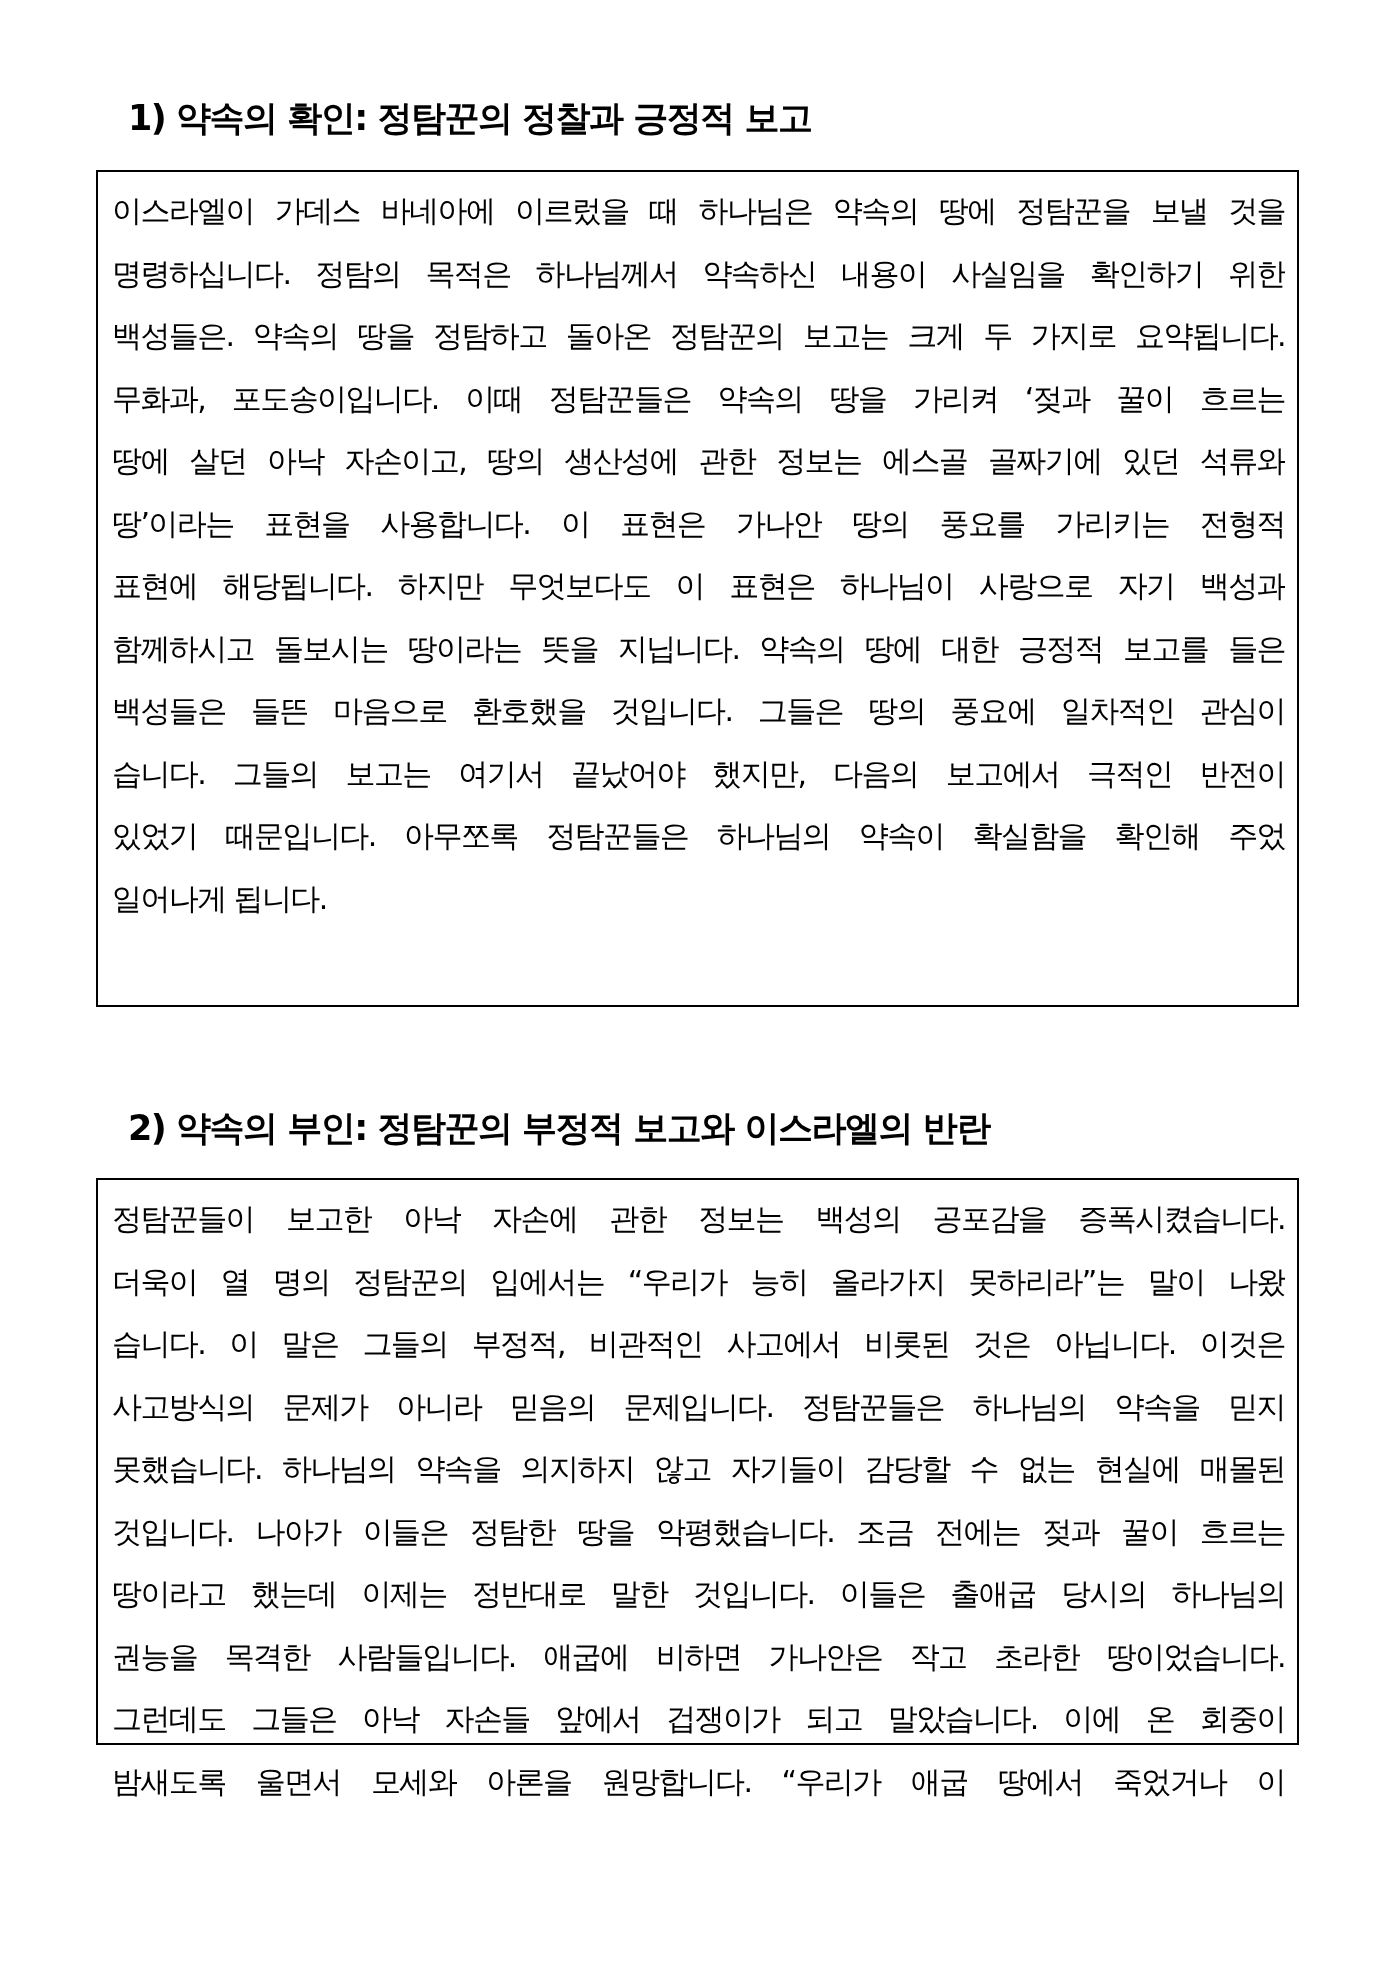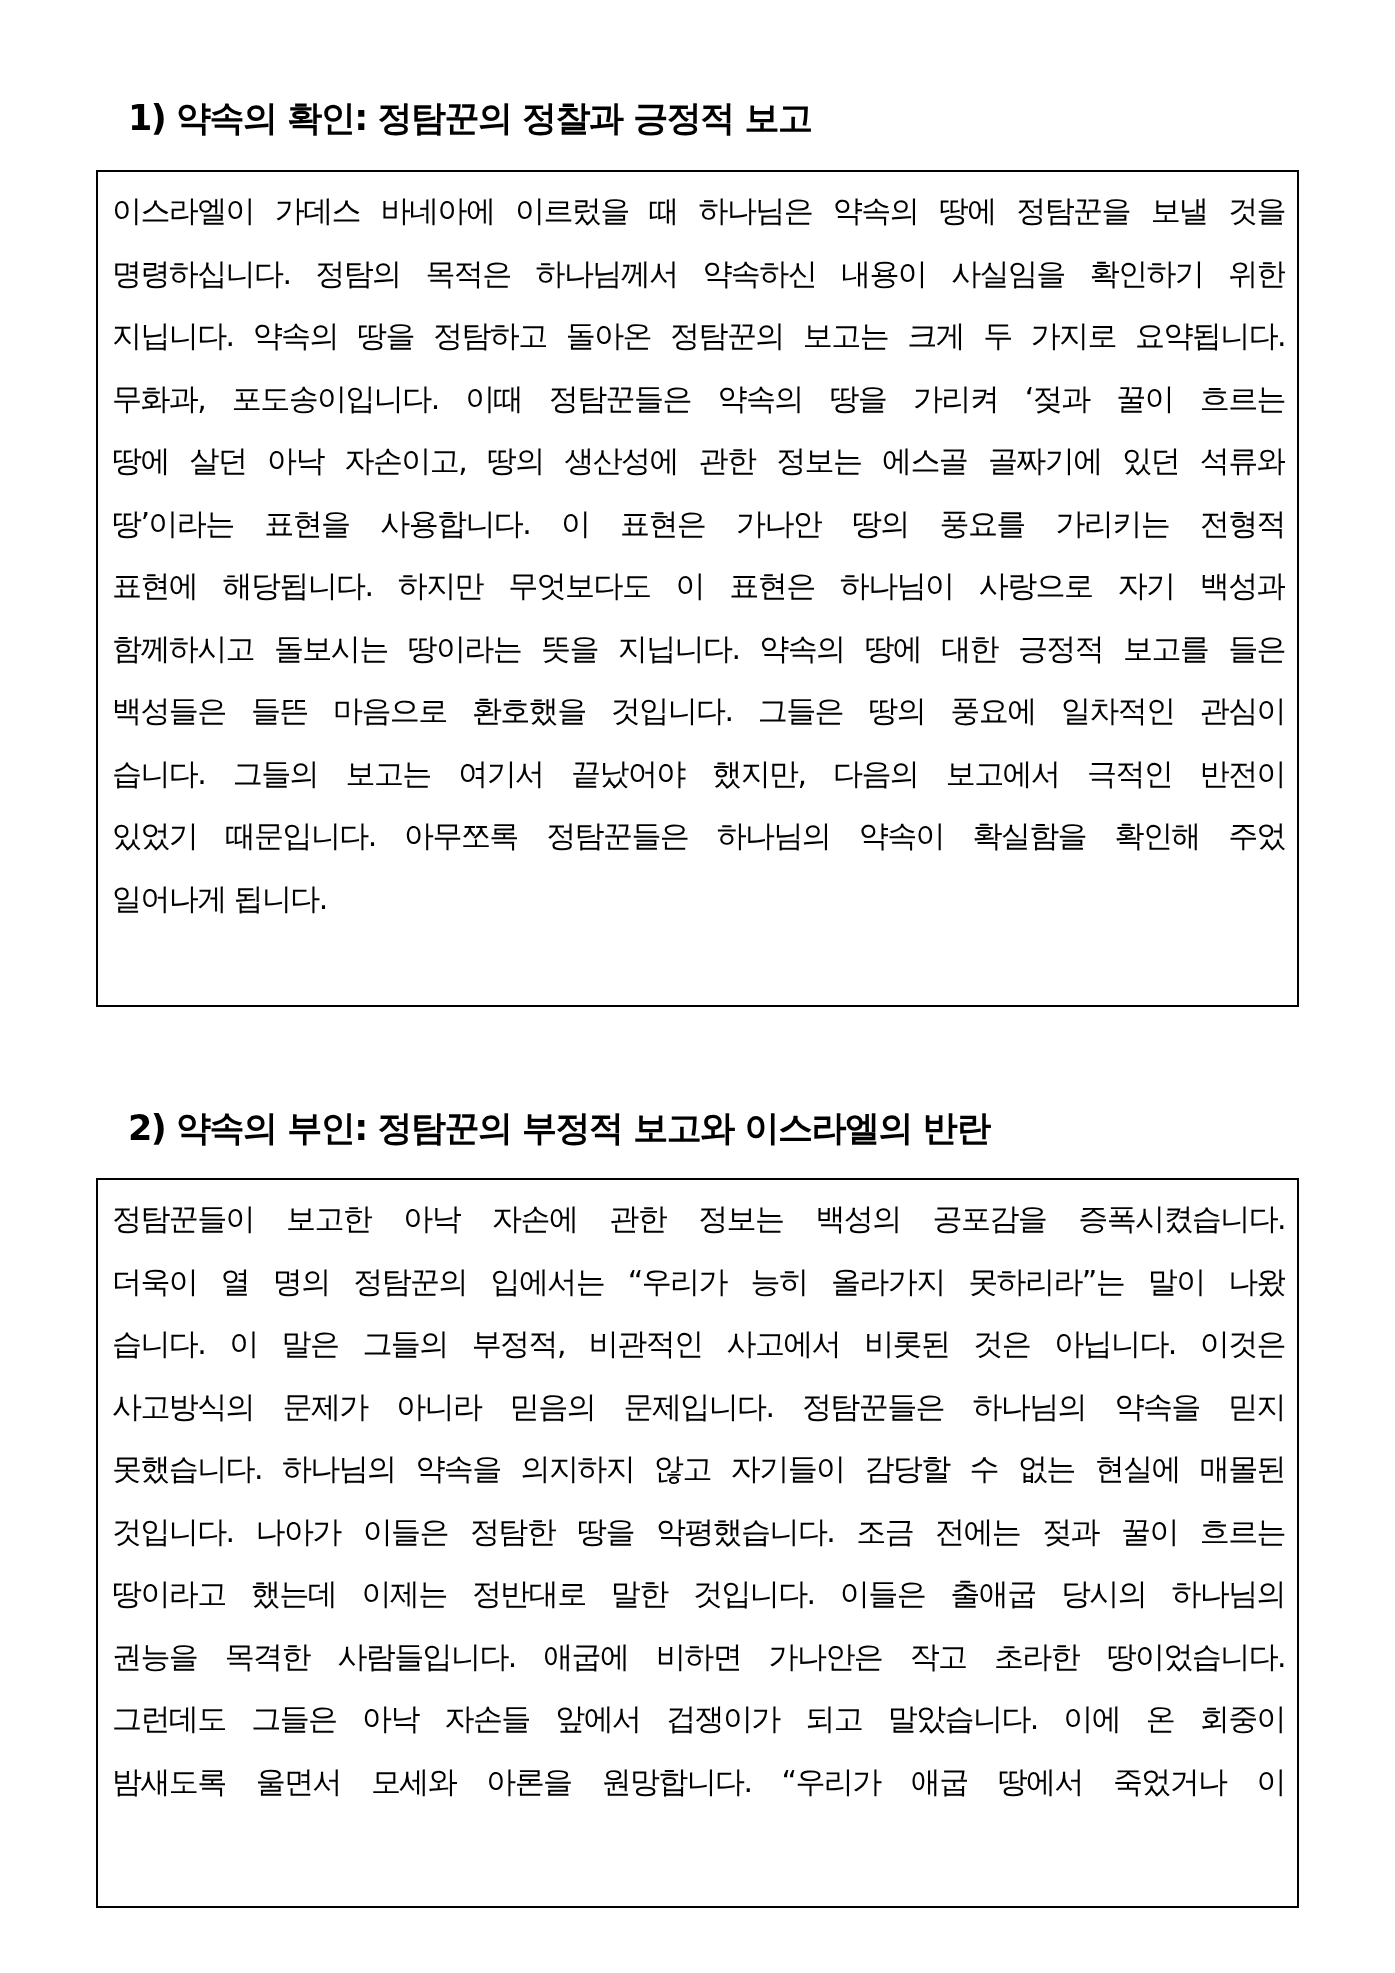--- a/index.html
+++ b/index.html
@@ -30,21 +30,21 @@
 
     .text-box {
       position: absolute;
       left: 96px;
       width: 1203px;
       border: 2px solid #000000;
       box-sizing: border-box;
       padding: 8px 12px 0 14px;
     }
     #box-1 { top: 170px; height: 837px; }
-    #box-2 { top: 1178px; height: 730px; }
+    #box-2 { top: 1178px; height: 567px; }
 
     .line {
       display: block;
       height: 62.5px;
       line-height: 62.5px;
       font-size: 30px;
       letter-spacing: -1.6px;
       white-space: nowrap;
       text-align: justify;
       text-align-last: justify;
@@ -55,21 +55,21 @@
     }
   </style>
 </head>
 <body>
 
 <h2 id="title-1" class="section-title">1) 약속의 확인: 정탐꾼의 정찰과 긍정적 보고</h2>
 
 <div id="box-1" class="text-box">
   <span class="line">이스라엘이 가데스 바네아에 이르렀을 때 하나님은 약속의 땅에 정탐꾼을 보낼 것을</span>
   <span class="line">명령하십니다. 정탐의 목적은 하나님께서 약속하신 내용이 사실임을 확인하기 위한</span>
-  <span class="line">지닙니다. 약속의 땅을 정탐하고 돌아온 정탐꾼의 보고는 크게 두 가지로 요약됩니다.</span>
+  <span class="line">백성들은. 약속의 땅을 정탐하고 돌아온 정탐꾼의 보고는 크게 두 가지로 요약됩니다.</span>
   <span class="line">무화과, 포도송이입니다. 이때 정탐꾼들은 약속의 땅을 가리켜 ‘젖과 꿀이 흐르는</span>
   <span class="line">땅에 살던 아낙 자손이고, 땅의 생산성에 관한 정보는 에스골 골짜기에 있던 석류와</span>
   <span class="line">땅’이라는 표현을 사용합니다. 이 표현은 가나안 땅의 풍요를 가리키는 전형적</span>
   <span class="line">표현에 해당됩니다. 하지만 무엇보다도 이 표현은 하나님이 사랑으로 자기 백성과</span>
   <span class="line">함께하시고 돌보시는 땅이라는 뜻을 지닙니다. 약속의 땅에 대한 긍정적 보고를 들은</span>
   <span class="line">백성들은 들뜬 마음으로 환호했을 것입니다. 그들은 땅의 풍요에 일차적인 관심이</span>
   <span class="line">습니다. 그들의 보고는 여기서 끝났어야 했지만, 다음의 보고에서 극적인 반전이</span>
   <span class="line">있었기 때문입니다. 아무쪼록 정탐꾼들은 하나님의 약속이 확실함을 확인해 주었</span>
   <span class="line last">일어나게 됩니다.</span>
 </div>

